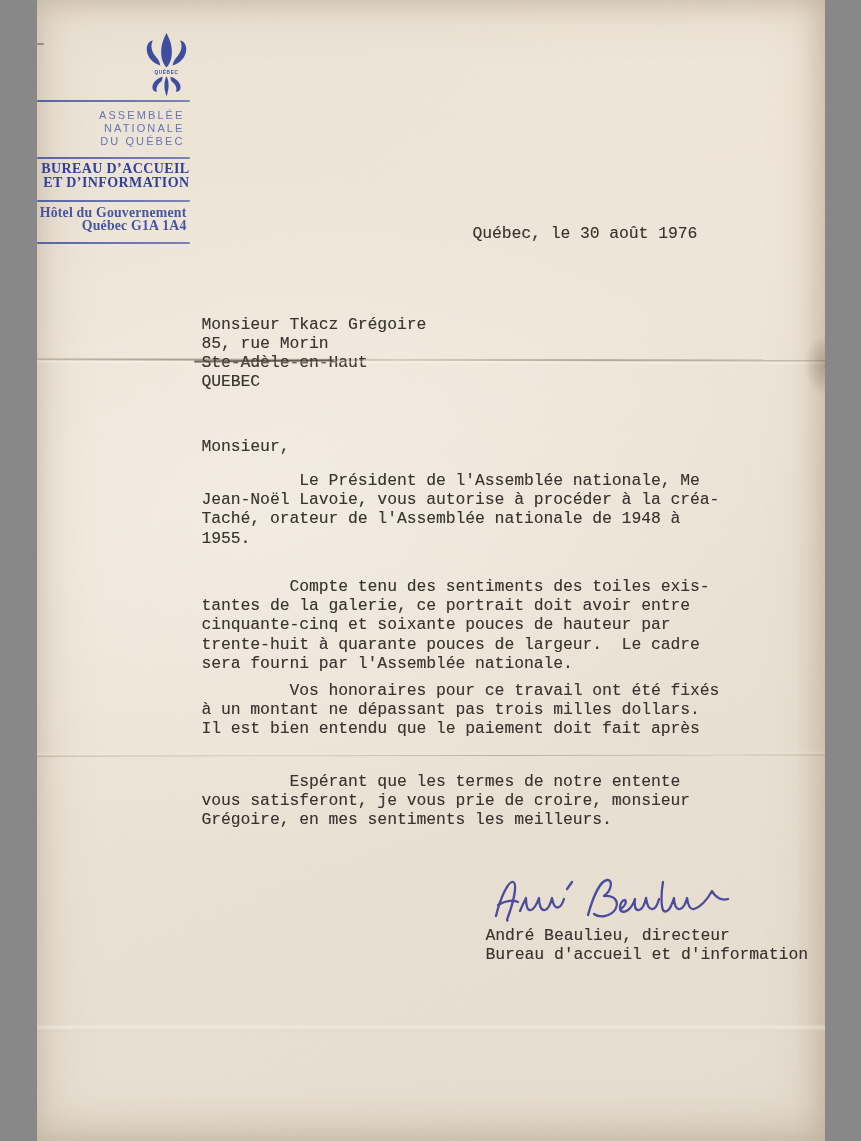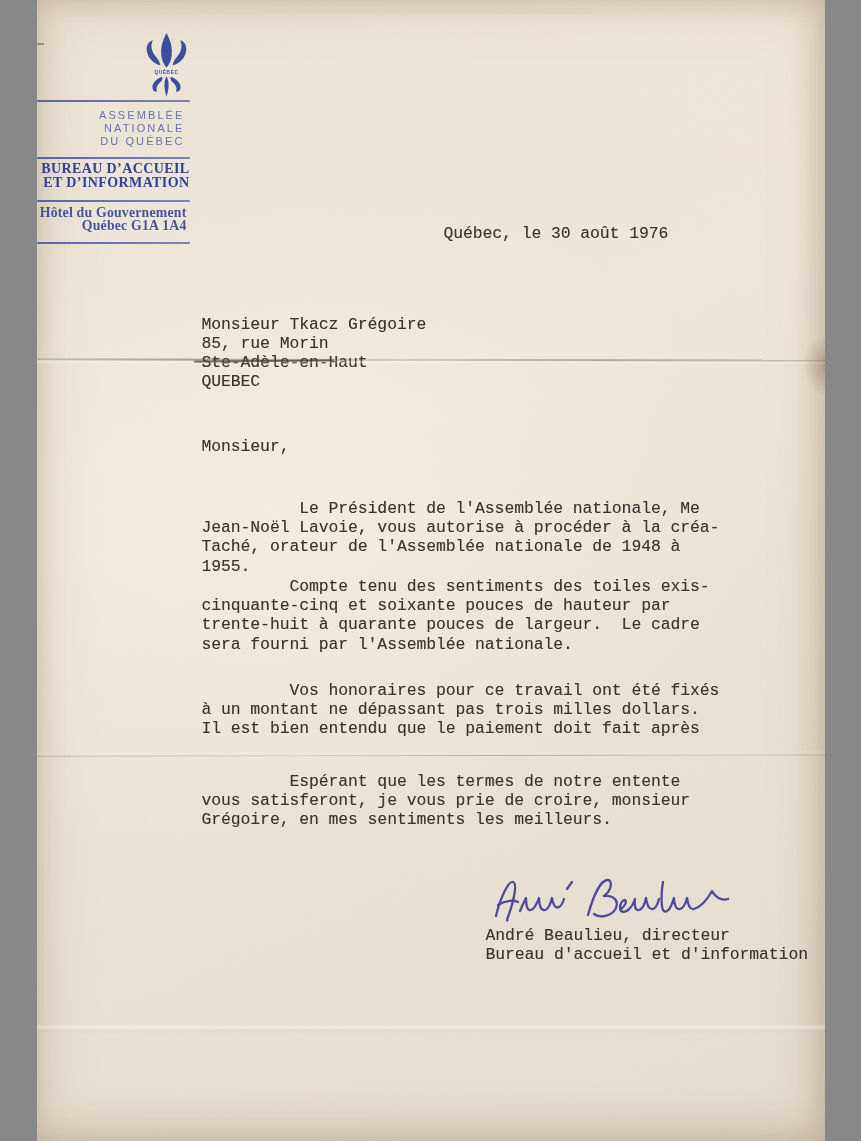--- a/index.html
+++ b/index.html
@@ -58,26 +58,26 @@
 
   
   .tw, .tline {
     font-family: "Liberation Mono", monospace;
     font-size: 16.3px;
     line-height: 19.2px;
     color: #3a3430;
     white-space: pre;
     text-shadow: 0.3px 0.3px 0.6px rgba(58,52,48,0.40);
   }
-  .dateline   { position: absolute; left: 407px; top: 224px; font-family: Liberation Mono, monospace; }
+  .dateline   { position: absolute; left: 436px; top: 224px; font-family: Liberation Mono, monospace; }
   .recipient  { position: absolute; left: 165px; top: 316px; line-height: 18.9px; }
   .recipient .tline { line-height: 18.9px; }
   .salutation { position: absolute; left: 165px; top: 437px; }
   .para       { position: absolute; left: 165px; }
-  .para-1 { top: 471px; margin-top: 28px; }
+  .para-1 { top: 471px; }
   .para-2 { top: 577px; }
   .para-3 { top: 681px; }
   .para-4 { top: 772px; }
   .sig-typed  { position: absolute; left: 449px; top: 926px; }
 
   
   .sig-hand { position: absolute; left: 445px; top: 869px; }
 
   
   .crease { position: absolute; pointer-events: none; }
@@ -158,21 +158,21 @@
     <div class="lh-rule rule-4"></div>
   </div>
 
   <div class="tw dateline">Québec, le 30 août 1976</div>
 
   <div class="tw recipient"><div class="tline">Monsieur Tkacz Grégoire</div><div class="tline">85, rue Morin</div><div class="tline">Ste-Adèle-en-Haut</div><div class="tline">QUEBEC</div></div>
 
   <div class="tw salutation">Monsieur,</div>
 
   <div class="tw para para-1"><div class="tline">          Le Président de l'Assemblée nationale, Me</div><div class="tline">Jean-Noël Lavoie, vous autorise à procéder à la créa-</div><div class="tline">Taché, orateur de l'Assemblée nationale de 1948 à</div><div class="tline">1955.</div></div>
-  <div class="tw para para-2"><div class="tline">         Compte tenu des sentiments des toiles exis-</div><div class="tline">cinquante-cinq et soixante pouces de hauteur par</div><div class="tline">trente-huit à quarante pouces de largeur.  Le cadre</div><div class="tline">sera fourni par l'Assemblée nationale.</div></div>
+  <div class="tw para para-2"><div class="tline">         Compte tenu des sentiments des toiles exis-</div><div class="tline">tantes de la galerie, ce portrait doit avoir entre</div><div class="tline">cinquante-cinq et soixante pouces de hauteur par</div><div class="tline">trente-huit à quarante pouces de largeur.  Le cadre</div><div class="tline">sera fourni par l'Assemblée nationale.</div></div>
   <div class="tw para para-3"><div class="tline">         Vos honoraires pour ce travail ont été fixés</div><div class="tline">à un montant ne dépassant pas trois milles dollars.</div><div class="tline">Il est bien entendu que le paiement doit fait après</div></div>
   <div class="tw para para-4"><div class="tline">         Espérant que les termes de notre entente</div><div class="tline">vous satisferont, je vous prie de croire, monsieur</div><div class="tline">Grégoire, en mes sentiments les meilleurs.</div></div>
 
   <svg class="sig-hand" role="img" width="252" height="62" viewBox="0 0 252 62" xmlns="http://www.w3.org/2000/svg" aria-label="André Beaulieu">
     <g fill="none" stroke="#3f3f99" stroke-width="2.3" stroke-linecap="round" stroke-linejoin="round" opacity="0.92">
       <path d="M14 47 C18 30 26 12 31 13 C35 14 33 28 27 45 C25.5 49.5 24.5 51.5 25.5 51.5"></path>
       <path d="M16 36 C24 31 32 31 36 33"></path>
       <path d="M38 42 C41 35 43 31 44 29 C44 36 45 42 49 41 C53 40 55.5 33 57 29 C57 36 59 42 63 41 C67 40 69 33 70 29 C71 35 73 40 77 38 C79.5 37 81 33 82 30"></path>
       <path d="M85 20 L90 13"></path>
       <path d="M106 46 C111 28 118 12 125 11 C131 10.5 130 21 122 27 C132 26 137.5 32 133.5 40 C129.5 47 118 49.5 112 45"></path>

